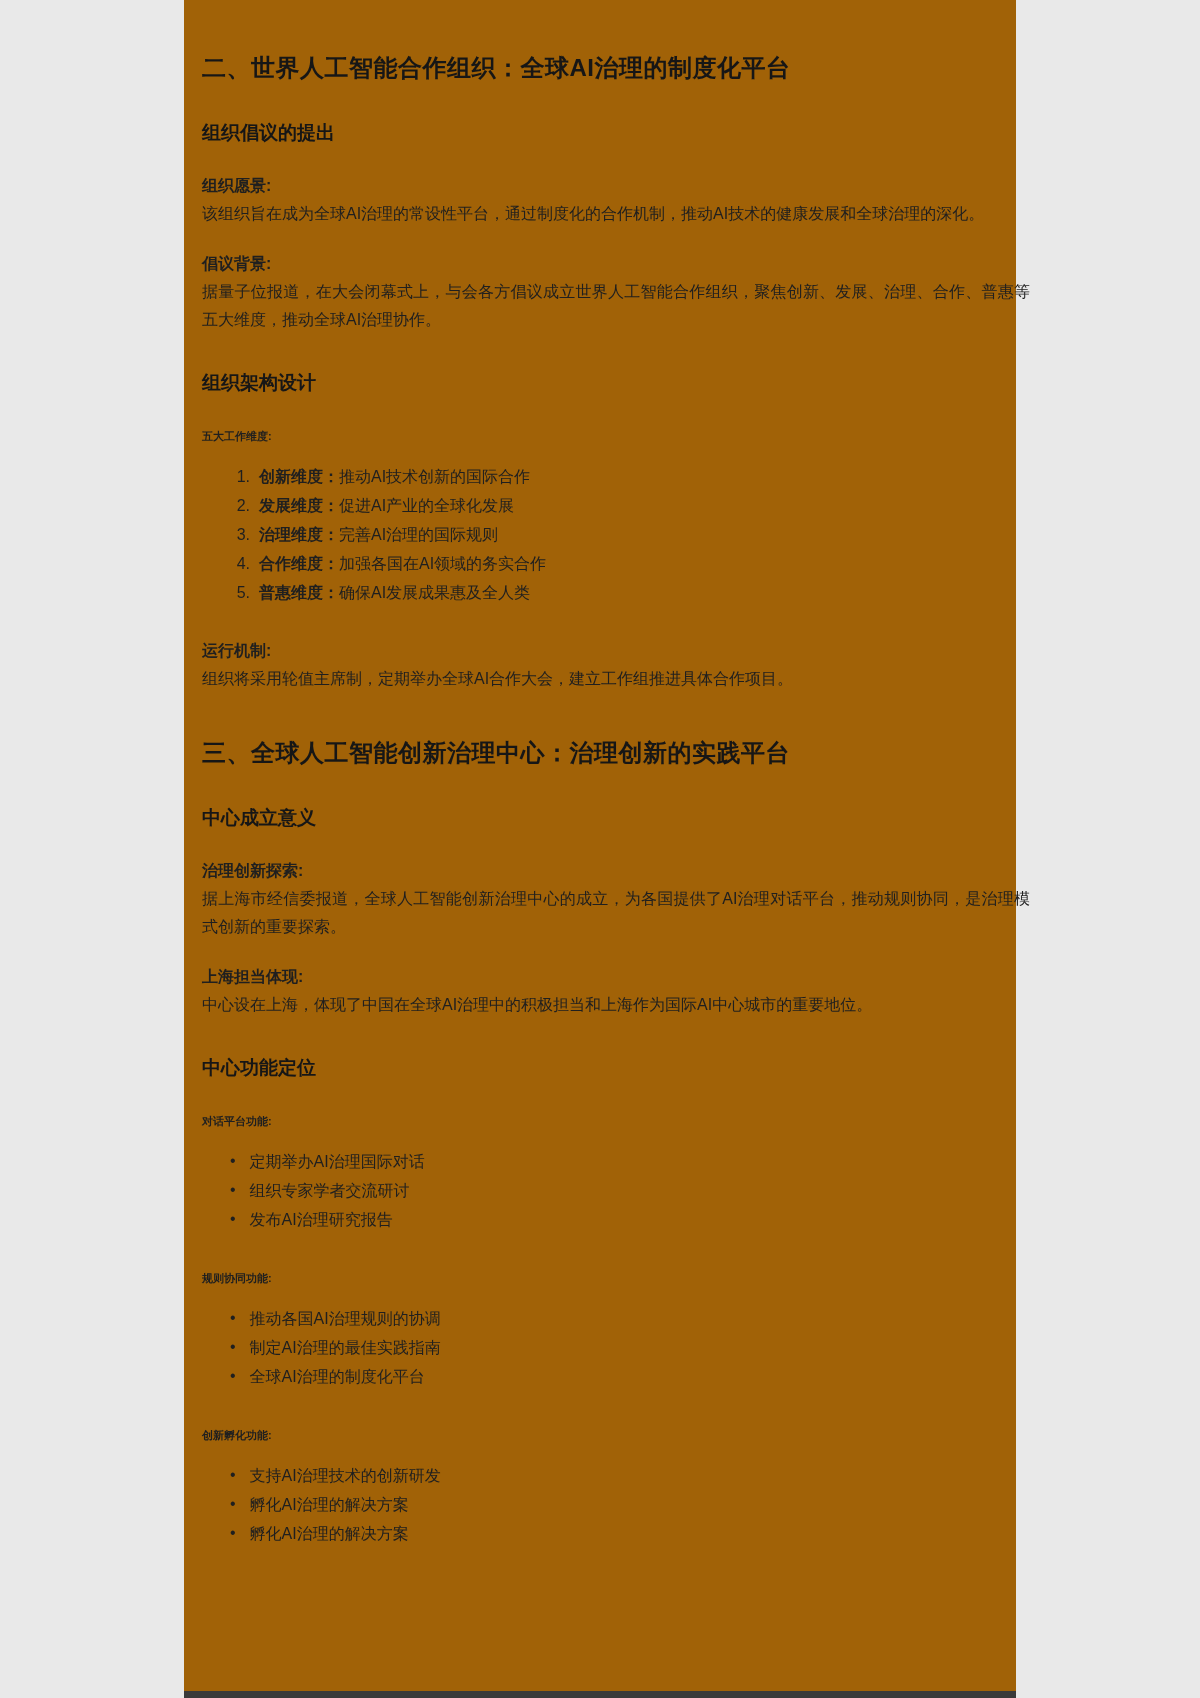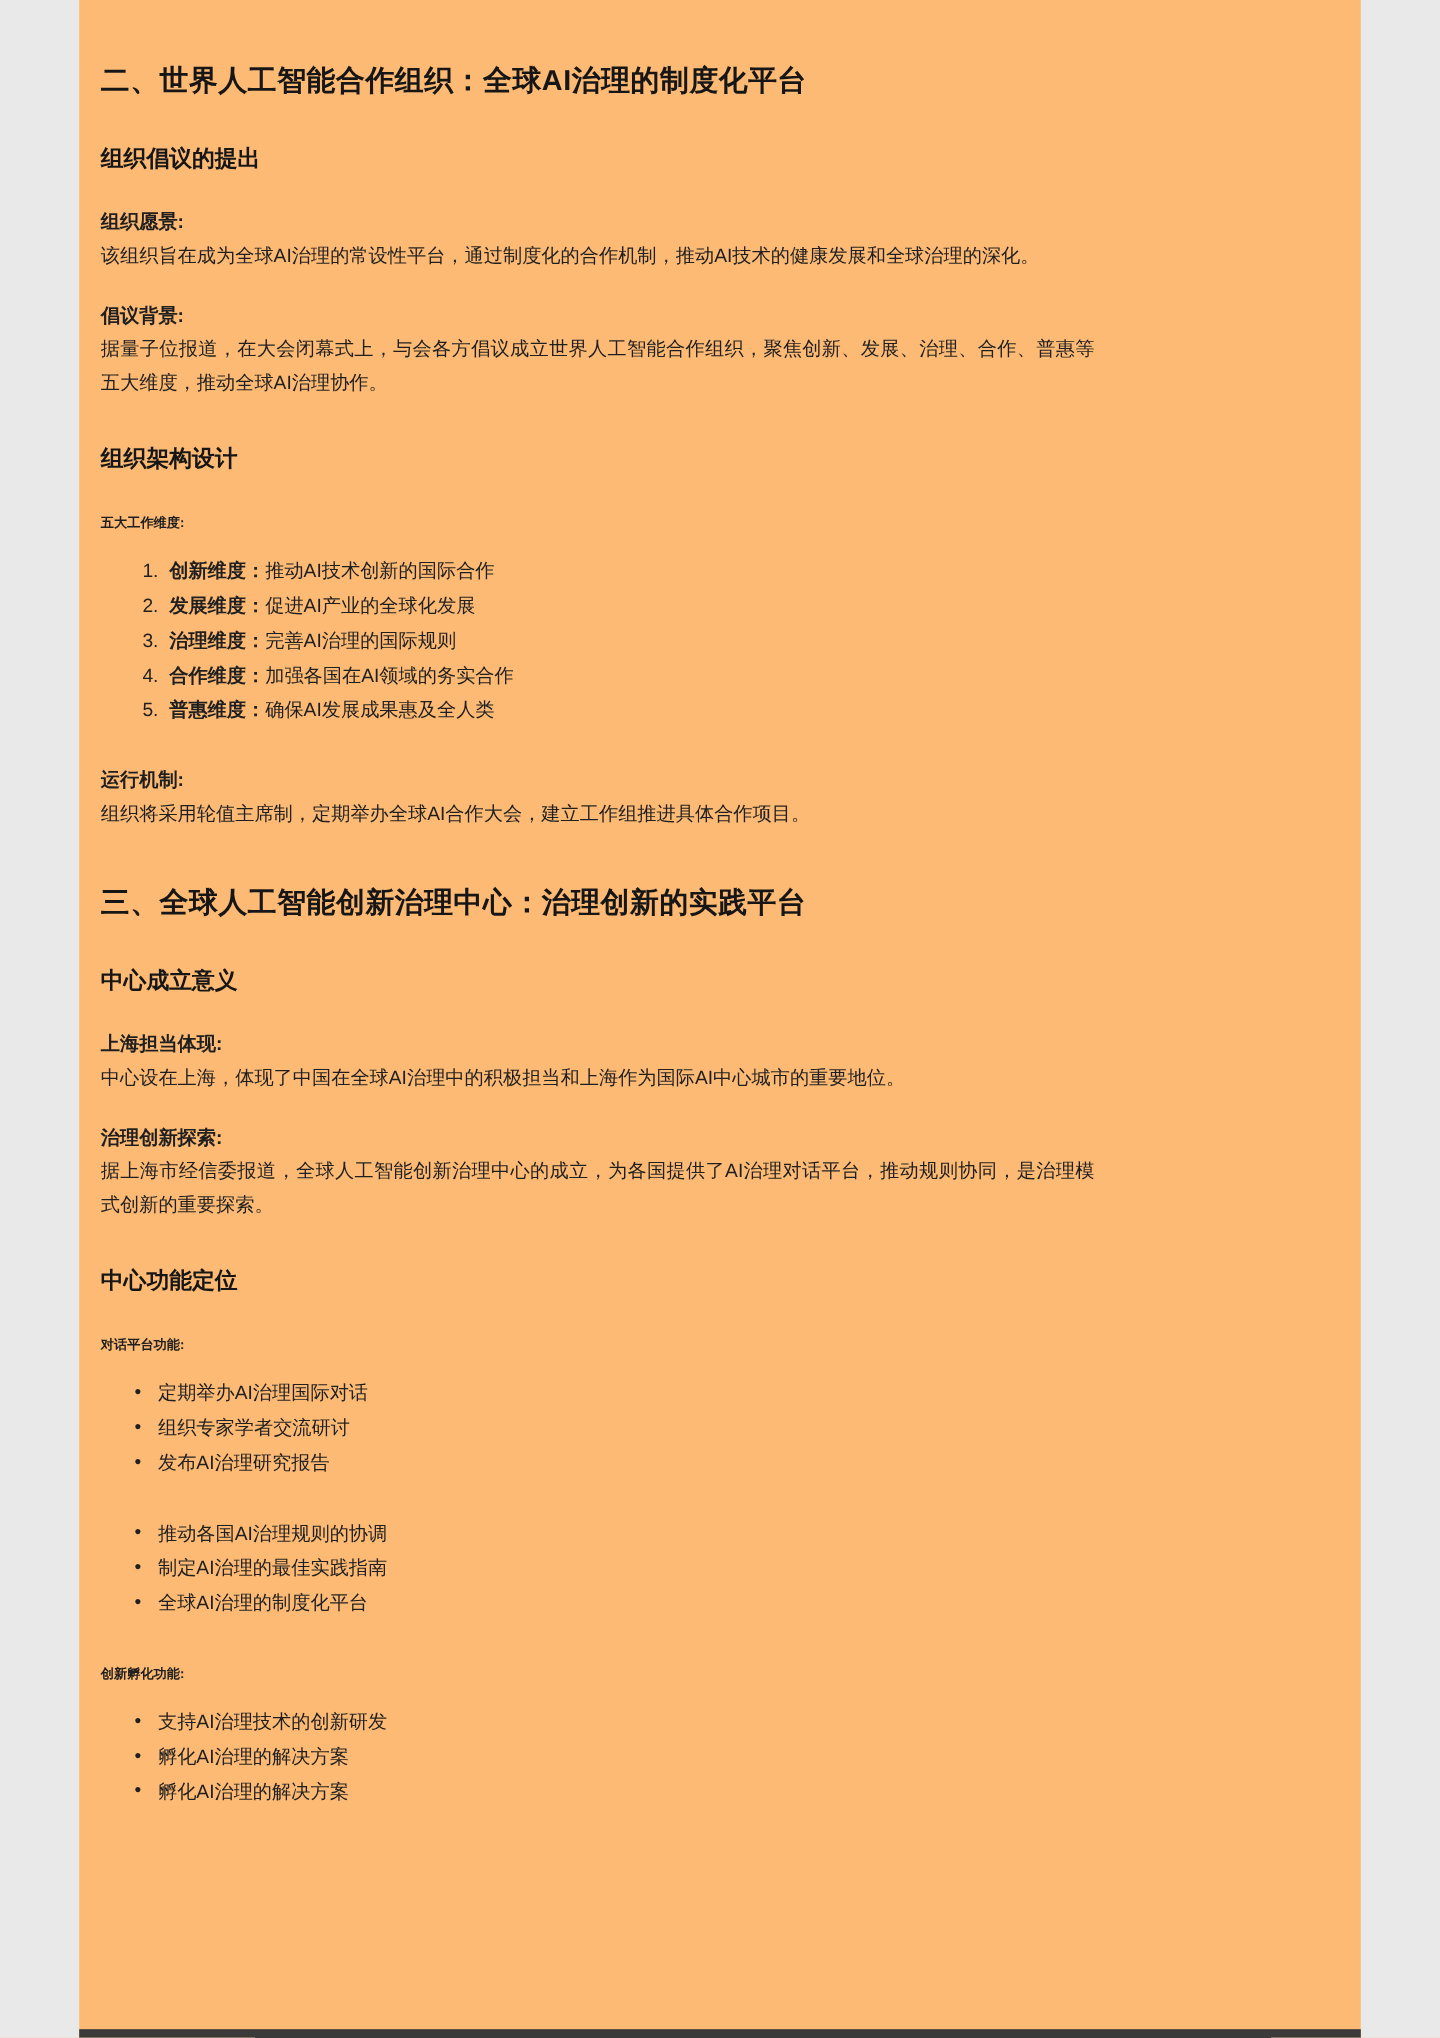--- a/index.html
+++ b/index.html
@@ -7,24 +7,24 @@
   body {
     width: 1200px;
     height: 1698px;
     font-family: "Liberation Sans", "DejaVu Sans", sans-serif;
     color: #1f1f1f;
     position: relative;
     overflow: hidden;
   }
   .paper {
     position: relative;
-    width: 1068px;
+    width: 832px;
     height: 1698px;
     margin: 0 auto;
-    background: #fdba74;
+    background: #a16207;
     padding: 52px 2px 0 18px;
   }
   .content { width: 828px; }
 
   h2.sec-title {
     font-size: 24px;
     line-height: 32px;
     font-weight: 700;
     letter-spacing: 0.5px;
     margin: 44px 0 30px 0;
@@ -135,42 +135,43 @@
         <span>确保AI发展成果惠及全人类</span>
       </li>
     </ol>
 
     <p class="para"><strong>运行机制:</strong><br><span>组织将采用轮值主席制，定期举办全球AI合作大会，建立工作组推进具体合作项目。</span></p>
 
     <h2 class="sec-title">三、全球人工智能创新治理中心：治理创新的实践平台</h2>
 
     <h3 class="sub-heading">中心成立意义</h3>
 
+    <p class="para"><strong>治理创新探索:</strong><br><span>据上海市经信委报道，全球人工智能创新治理中心的成立，为各国提供了AI治理对话平台，推动规则协同，是治理模式创新的重要探索。</span></p>
+
     <p class="para"><strong>上海担当体现:</strong><br><span>中心设在上海，体现了中国在全球AI治理中的积极担当和上海作为国际AI中心城市的重要地位。</span></p>
-
-    <p class="para"><strong>治理创新探索:</strong><br><span>据上海市经信委报道，全球人工智能创新治理中心的成立，为各国提供了AI治理对话平台，推动规则协同，是治理模式创新的重要探索。</span></p>
 
     <h3 class="sub-heading">中心功能定位</h3>
 
     <p class="label-line">对话平台功能:</p>
     <ul class="list">
       <li>
         <span class="bullet">•</span>
         <span>定期举办AI治理国际对话</span>
       </li>
       <li>
         <span class="bullet">•</span>
         <span>组织专家学者交流研讨</span>
       </li>
       <li>
         <span class="bullet">•</span>
         <span>发布AI治理研究报告</span>
       </li>
     </ul>
 
+    <p class="label-line">规则协同功能:</p>
     <ul class="list">
       <li>
         <span class="bullet">•</span>
         <span>推动各国AI治理规则的协调</span>
       </li>
       <li>
         <span class="bullet">•</span>
         <span>制定AI治理的最佳实践指南</span>
       </li>
       <li>

